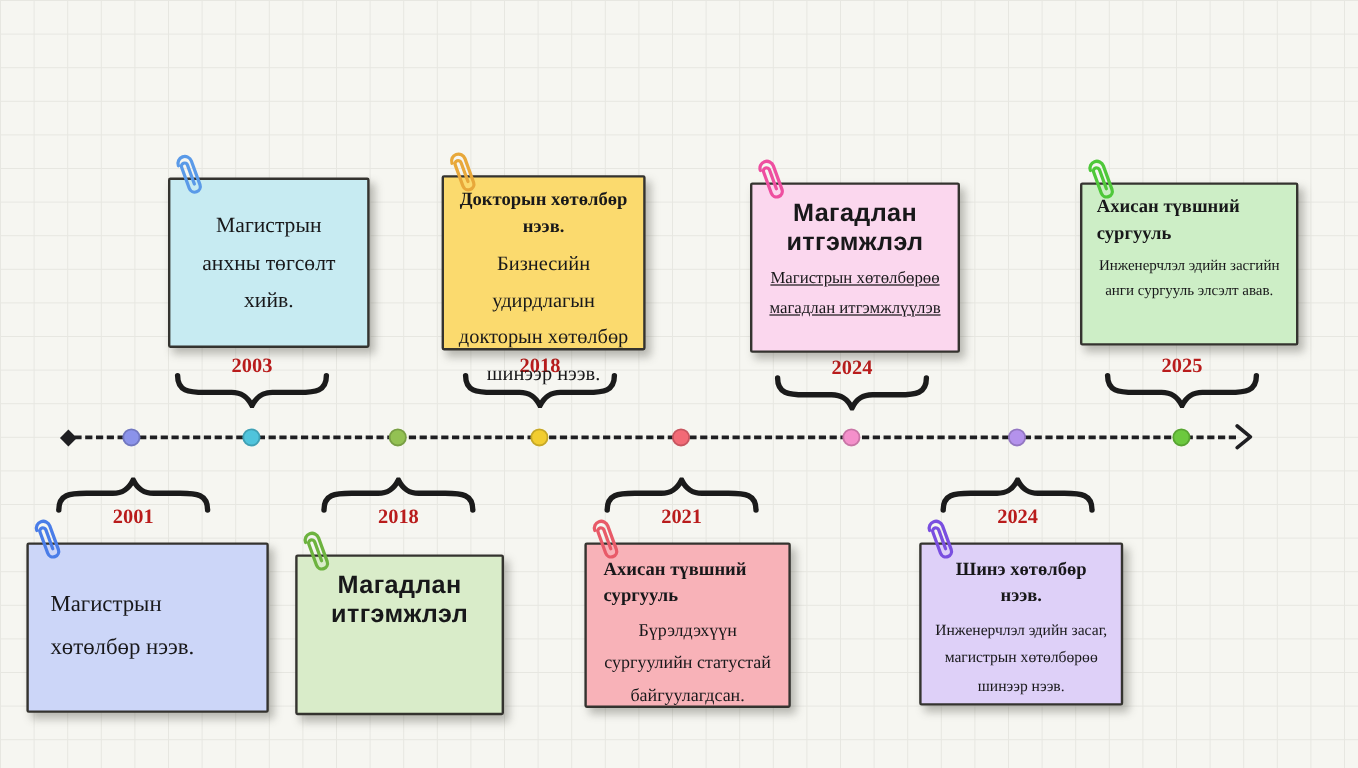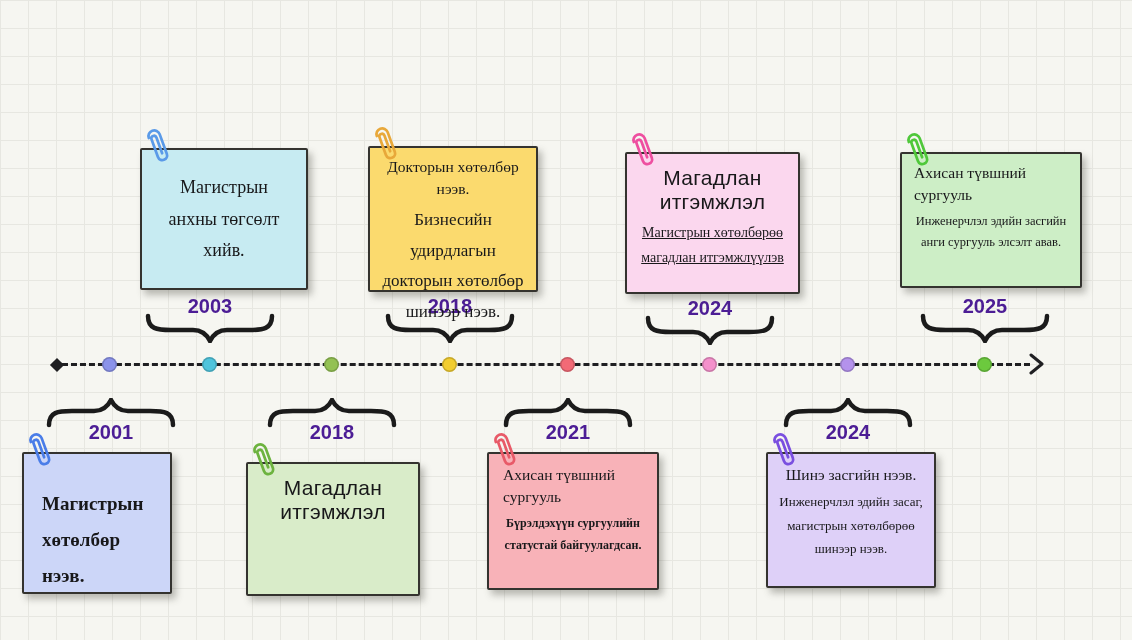--- a/index.html
+++ b/index.html
@@ -20,52 +20,52 @@
   
   .axis-line{position:absolute;left:62px;top:363px;width:968px;border-top:3px dashed #1f1f22;}
   .axis-diamond{position:absolute;left:52px;top:360px;width:10px;height:10px;background:#1f1f22;transform:rotate(45deg);}
   .axis-arrow{position:absolute;left:1028px;top:353px;}
   .dot{position:absolute;top:357px;width:15px;height:15px;border-radius:50%;box-shadow:inset 0 0 0 1.5px rgba(0,0,0,0.18);}
   .dot-2001{left:102px;} .dot-2003{left:202px;} .dot-2018b{left:324px;} .dot-2018t{left:442px;}
   .dot-2021{left:560px;} .dot-2024t{left:702px;} .dot-2024b{left:840px;} .dot-2025{left:977px;}
 
   
   .year-group{position:absolute;width:130px;display:flex;flex-direction:column;align-items:center;}
-  .year-label{font-family:Liberation Sans, sans-serif;font-weight:700;font-size:20px;color:#4c1d95;}
+  .year-label{font-family:Liberation Serif, serif;font-weight:700;font-size:17px;color:#b91c1c;}
   .year-group.top .year-label{margin-bottom:-5px;}
   .year-group.bottom .year-label{margin-top:-7px;}
   .yg-2001{left:46px;top:398px;}  .yg-2003{left:145px;top:295px;}
   .yg-2018b{left:267px;top:398px;} .yg-2018t{left:385px;top:295px;}
   .yg-2021{left:503px;top:398px;} .yg-2024t{left:645px;top:297px;}
   .yg-2024b{left:783px;top:398px;} .yg-2025{left:920px;top:295px;}
 
   
   .note{position:absolute;border:2px solid #34332f;border-radius:2px;
         box-shadow:4px 5px 7px rgba(70,70,60,0.35);display:flex;flex-direction:column;}
   .clip{position:absolute;left:3px;top:-27px;transform:rotate(-20deg);}
-  .note-title{font-weight:400;}
+  .note-title{font-weight:700;}
   .title-serif{font-size:15.5px;line-height:1.45;margin-bottom:4px;}
   .title-display{font-family:"Liberation Sans", sans-serif;font-size:21px;letter-spacing:0.3px;margin-bottom:6px;text-align:center;}
   .align-left{text-align:left;}
 
-  .note-n0{left:22px;top:452px;width:150px;height:142px;padding:32px 18px;font-weight:bold;}
+  .note-n0{left:22px;top:452px;width:202px;height:142px;padding:32px 18px;}
   .note-n0 .note-body{font-size:19px;line-height:1.9;text-align:left;}
 
   .note-n1{left:140px;top:148px;width:168px;height:142px;padding:22px 12px;}
   .note-n1 .note-body{font-size:18px;line-height:1.75;text-align:center;}
 
   .note-n2{left:246px;top:462px;width:174px;height:134px;padding:12px 10px;}
   .note-n2 .note-body{font-size:14.5px;line-height:1.75;text-align:center;}
 
   .note-n3{left:368px;top:146px;width:170px;height:146px;padding:8px 10px;}
   .note-n3 .note-title{text-align:center;}
   .note-n3 .note-body{font-size:17px;line-height:1.8;text-align:center;}
 
   .note-n4{left:487px;top:452px;width:172px;height:138px;padding:10px 14px;}
-  .note-n4 .note-body{font-size:12px;line-height:1.8;text-align:center;font-weight:bold;}
+  .note-n4 .note-body{font-size:15px;line-height:1.8;text-align:center;}
 
   .note-n5{left:625px;top:152px;width:175px;height:142px;padding:12px 10px;}
   .note-n5 .note-body{font-size:14px;line-height:1.8;text-align:center;text-decoration:underline;}
 
   .note-n6{left:766px;top:452px;width:170px;height:136px;padding:10px 10px;}
   .note-n6 .note-title{text-align:center;}
   .note-n6 .note-body{font-size:13px;line-height:1.8;text-align:center;}
 
   .note-n7{left:900px;top:152px;width:182px;height:136px;padding:8px 12px;}
   .note-n7 .note-body{font-size:12.5px;line-height:1.7;text-align:center;}
@@ -198,21 +198,21 @@
     <div class="note-title title-display">Магадлан итгэмжлэл</div>
     <div class="note-body">Магистрын хөтөлбөрөө магадлан итгэмжлүүлэв</div>
   </div>
 
   <div class="note note-n6" style="background: rgb(222, 208, 248);">
     <span class="clip">
       <svg width="26" height="46" viewBox="0 0 24 44">
           <path d="M7 12 A5.5 5.5 0 0 1 18 12 L18 32 A4.5 4.5 0 0 1 9 32 L9 14 A2.5 2.5 0 0 1 14 14 L14 30" fill="none" stroke-width="2.6" stroke-linecap="round" style="stroke: rgb(122, 79, 224);"></path>
         </svg>
     </span>
-    <div class="note-title title-serif">Шинэ засгийн нээв.</div>
+    <div class="note-title title-serif">Шинэ хөтөлбөр нээв.</div>
     <div class="note-body">Инженерчлэл эдийн засаг, магистрын хөтөлбөрөө шинээр нээв.</div>
   </div>
 
   <div class="note note-n7" style="background: rgb(205, 238, 198);">
     <span class="clip">
       <svg width="26" height="46" viewBox="0 0 24 44">
           <path d="M7 12 A5.5 5.5 0 0 1 18 12 L18 32 A4.5 4.5 0 0 1 9 32 L9 14 A2.5 2.5 0 0 1 14 14 L14 30" fill="none" stroke-width="2.6" stroke-linecap="round" style="stroke: rgb(79, 200, 58);"></path>
         </svg>
     </span>
     <div class="note-title title-serif align-left">Ахисан түвшний сургууль</div>

